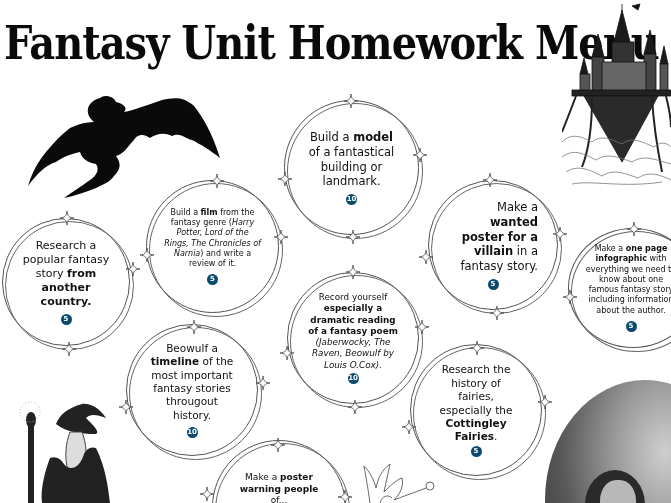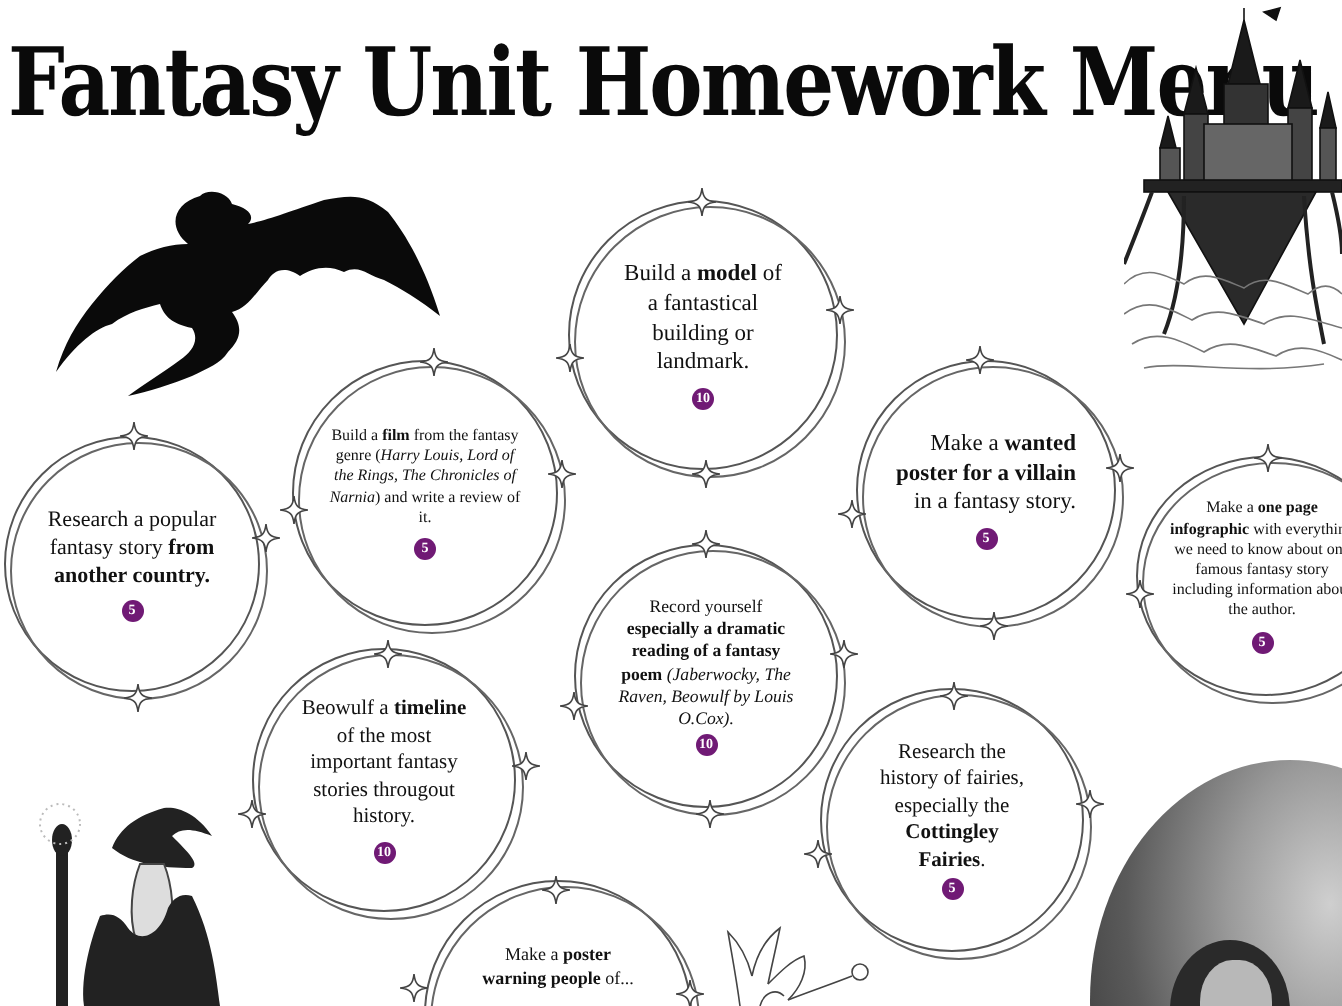--- a/index.html
+++ b/index.html
@@ -23,29 +23,29 @@
   .card .ring {
     position: absolute; inset: 0; border-radius: 50%;
     border: 1px solid #555;
   }
   .card .ring2 {
     position: absolute; inset: 3px -4px -4px 3px; border-radius: 50%;
     border: 1px solid #666;
   }
   .card .inner {
     position: relative; text-align: center; line-height: 1.28;
-    display: flex; flex-direction: column; align-items: center; font-family: Liberation Serif, serif;
+    display: flex; flex-direction: column; align-items: center;
   }
   .card .txt { display: block; }
   .card b { font-weight: bold; }
   .card i { font-style: italic; }
   .badge {
     display: inline-flex; align-items: center; justify-content: center;
     width: 11px; height: 11px; border-radius: 50%;
-    background: #701a75; color: #fff; font-size: 7px; font-weight: bold;
+    background: #0c4a6e; color: #fff; font-size: 7px; font-weight: bold;
     margin-top: 5px;
   }
   .spark { position: absolute; width: 14px; height: 14px; }
 </style>
 </head>
 <body>
 
 <div class="title">Fantasy Unit Homework Menu</div>
 
 <svg class="deco" style="left:24px;top:92px" width="198" height="108" viewBox="0 0 198 108">
@@ -118,21 +118,21 @@
   <div class="inner" style="width:86px;">
     <span class="txt"><span>Build a </span><b>model</b><span> of a fantastical building or landmark.</span></span>
     <span class="badge">10</span>
   </div>
 </div>
 
 <div class="card" style="left:146px;top:180px;width:133px;height:133px;font-size:8px;">
   <div class="ring"></div>
     <div class="ring2"></div>
   <div class="inner" style="width:98px;">
-    <span class="txt"><span>Build a </span><b>film</b><span> from the fantasy genre (</span><i>Harry Louis, Lord of the Rings, The Chronicles of Narnia</i><span>) and write a review of it.</span></span>
+    <span class="txt"><span>Build a </span><b>film</b><span> from the fantasy genre (</span><i>Harry Potter, Lord of the Rings, The Chronicles of Narnia</i><span>) and write a review of it.</span></span>
     <span class="badge">5</span>
   </div>
 </div>
 
 <div class="card" style="left:2px;top:218px;width:128px;height:128px;font-size:11px;">
   <div class="ring"></div>
     <div class="ring2"></div>
   <div class="inner" style="width:88px;">
     <span class="txt"><span>Research a popular fantasy story </span><b>from another country.</b></span>
     <span class="badge">5</span>

